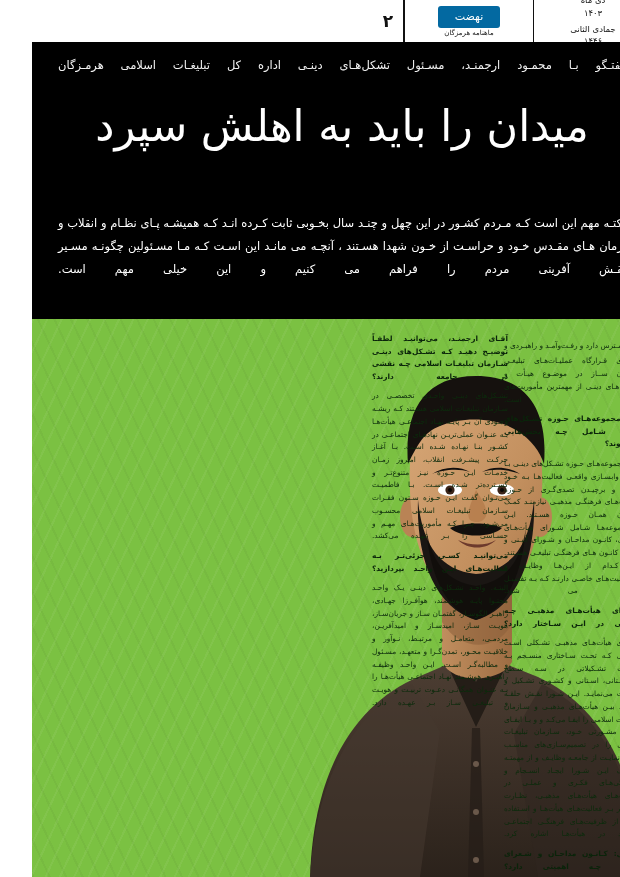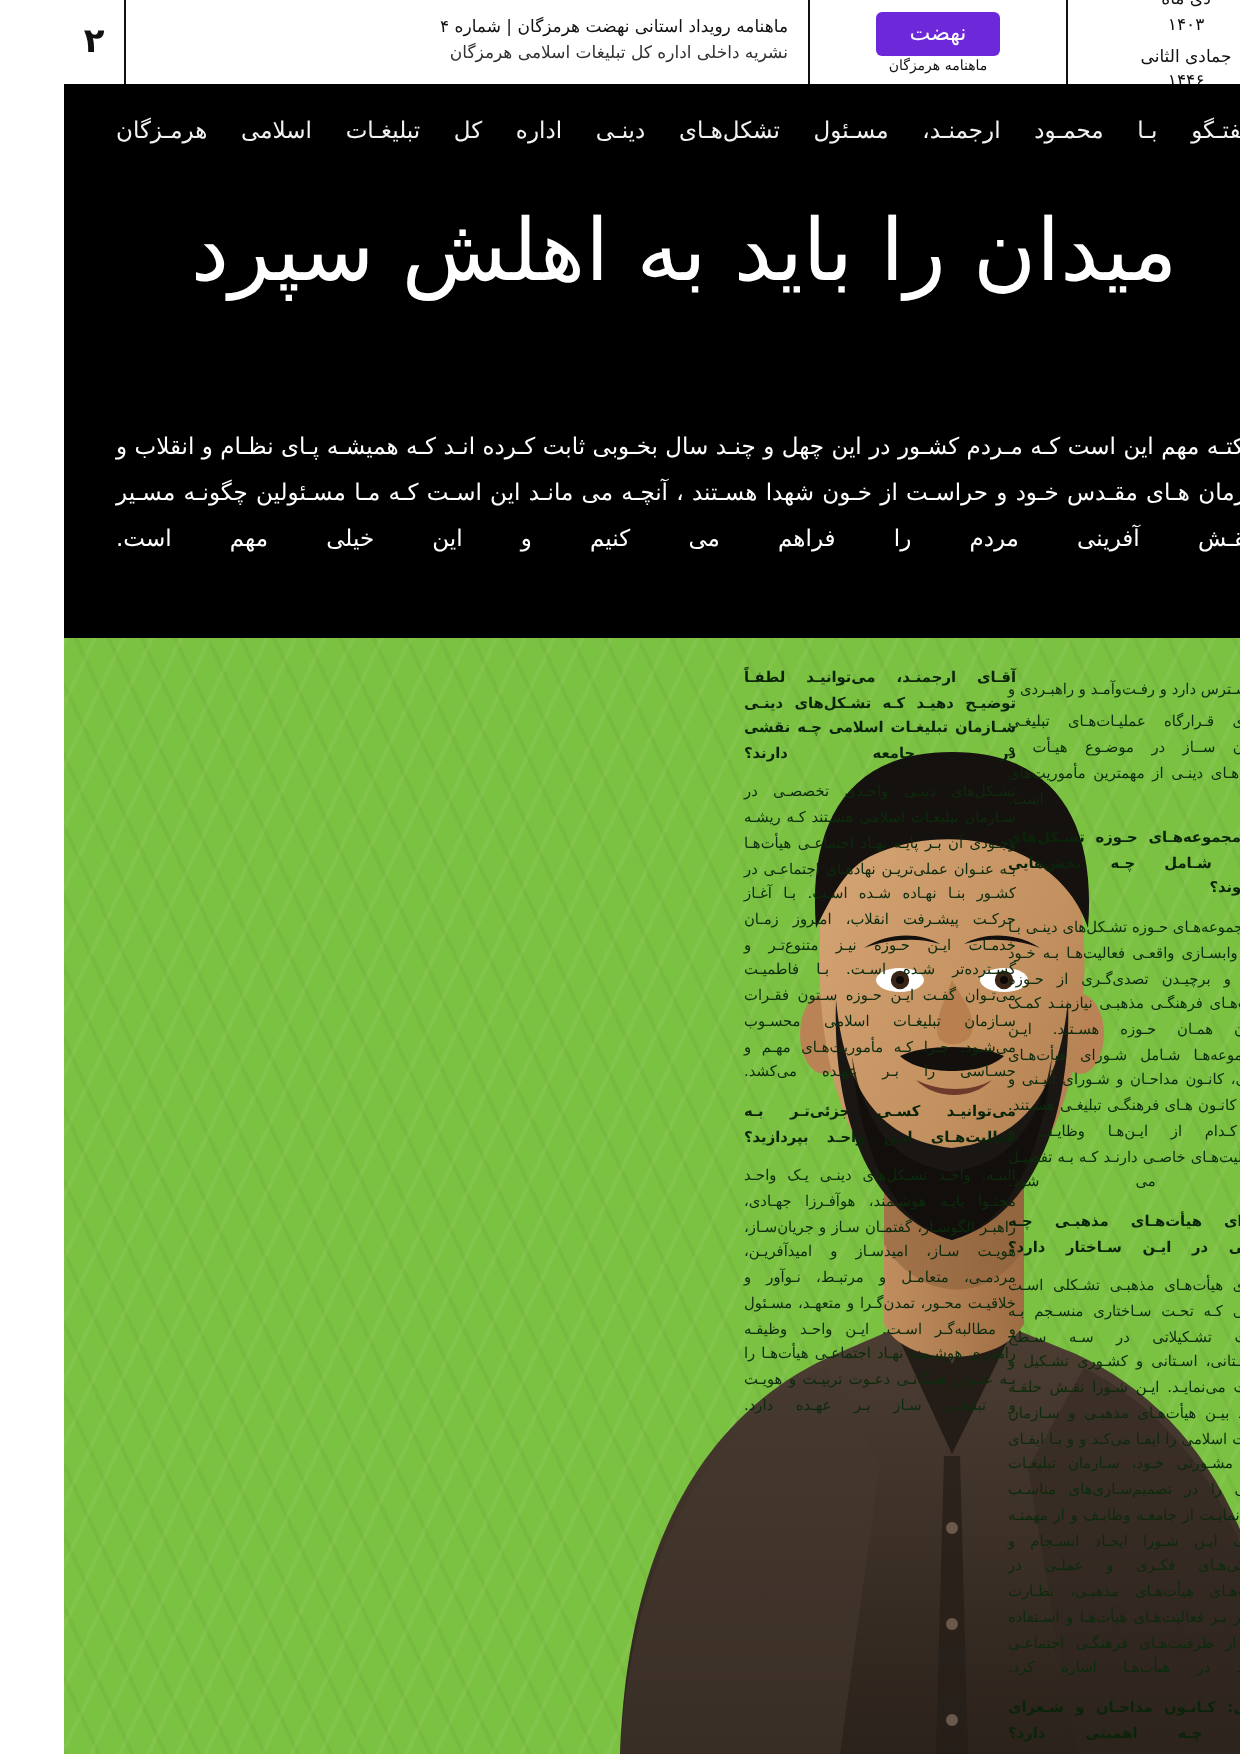--- a/index.html
+++ b/index.html
@@ -60,21 +60,21 @@
   }
   .logo-wrap {
     display: flex;
     flex-direction: column;
     align-items: center;
     line-height: 1;
   }
   .logo-badge {
     width: 62px;
     height: 22px;
-    background: #6d28d9;
+    background: #0369a1;
     color: #fff;
     font-size: 11px;
     display: flex;
     align-items: center;
     justify-content: center;
     border-radius: 3px;
     letter-spacing: .5px;
   }
   .logo-sub {
     font-size: 7px;
@@ -208,24 +208,20 @@
       <div>۱۴۴۶</div>
     </div>
 
     <div class="mast-logo">
       <div class="logo-wrap">
         <div class="logo-badge">نهضت</div>
         <div class="logo-sub">ماهنامه هرمزگان</div>
       </div>
     </div>
 
-    <div class="mast-right">
-      <div>ماهنامه رویداد استانی نهضت هرمزگان | شماره ۴</div>
-      <div class="line2">نشریه داخلی اداره کل تبلیغات اسلامی هرمزگان</div>
-    </div>
 
     <div class="mast-pagenum">۲</div>
   </div>
 
   <div class="hero">
     <div class="kicker">گفتـگو بـا محمـود ارجمنـد، مسـئول تشکل‌هـای دینـی اداره کل تبلیغـات اسلامی هرمـزگان</div>
     <div class="headline">میدان را باید به اهلش سپرد</div>
     <div class="lede">نکتـه مهم این است کـه مـردم کشـور در این چهل و چنـد سال بخـوبی ثابت کـرده انـد کـه همیشـه پـای نظـام و انقلاب و آرمان هـای مقـدس خـود و حراسـت از خـون شهدا هسـتند ، آنچـه می مانـد این اسـت کـه مـا مسـئولین چگونـه مسـیر نقـش آفرینی مردم را فراهم می کنیم و این خیلی مهم است.</div>
   </div>
 

